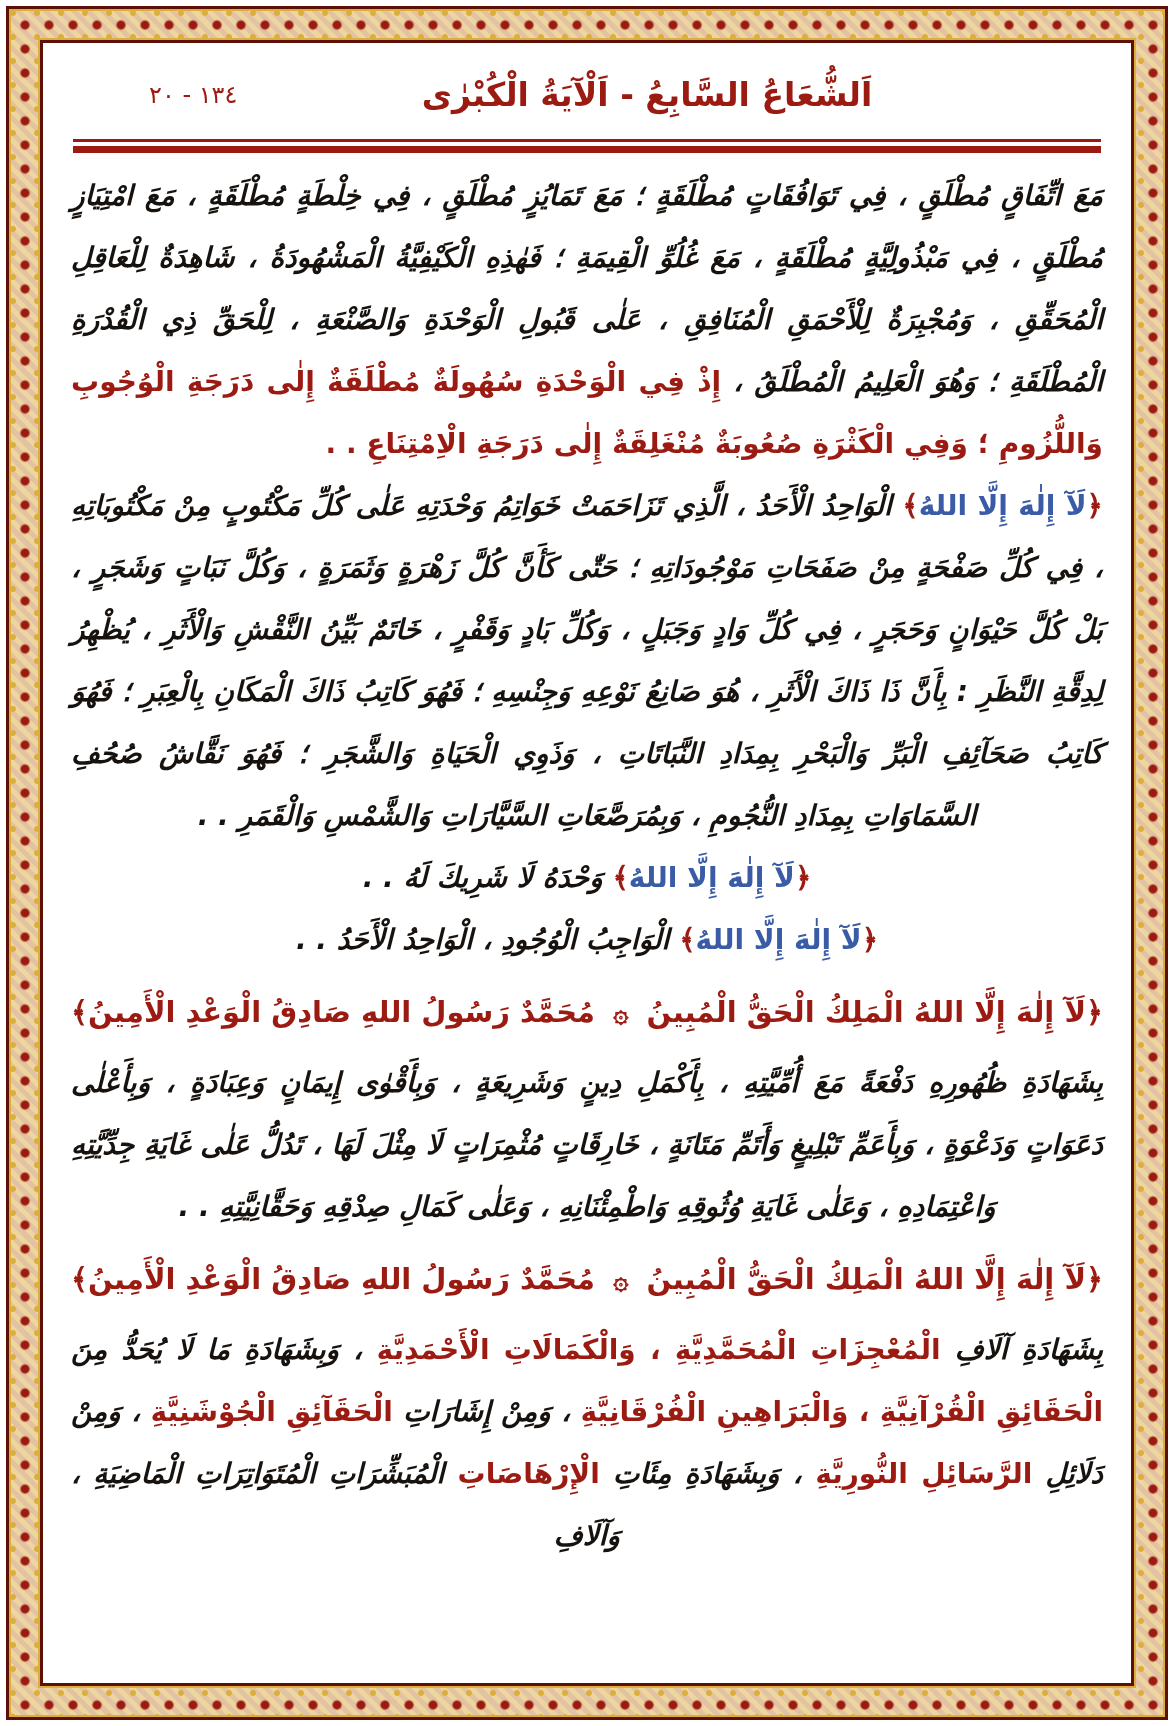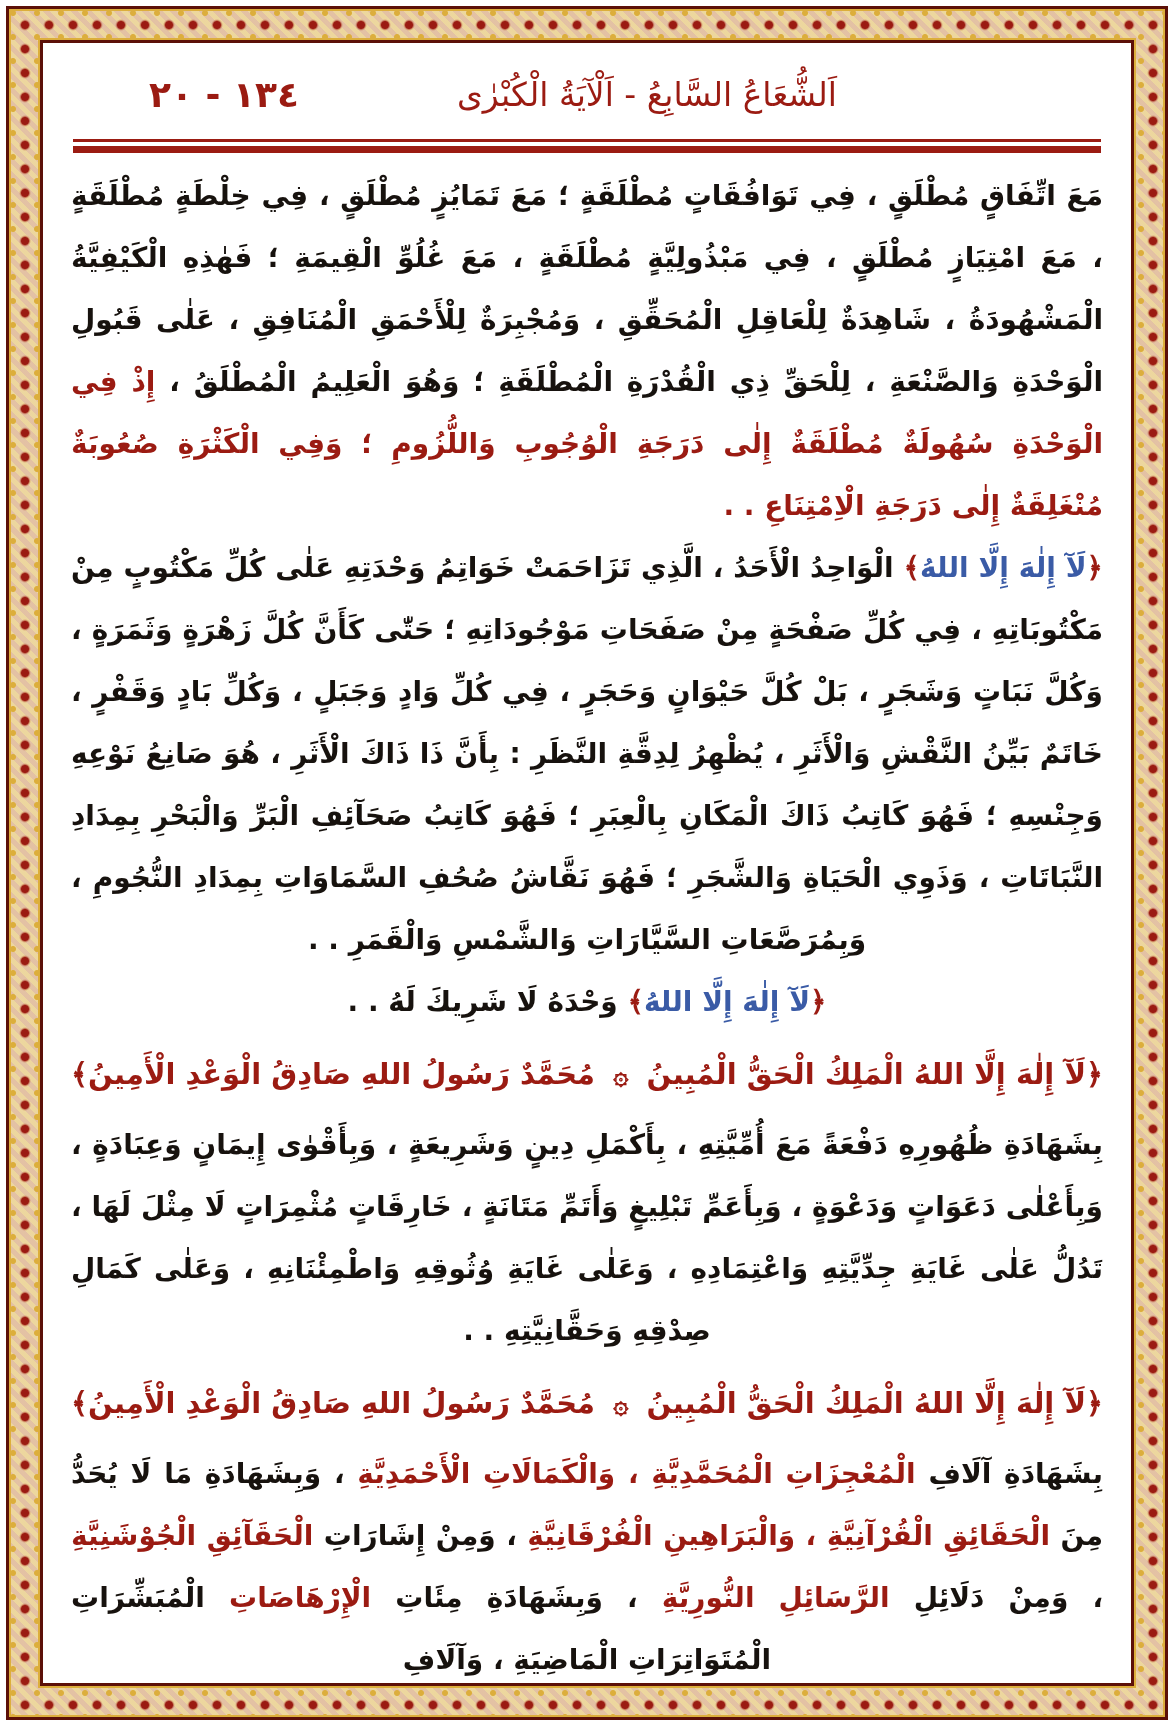--- a/index.html
+++ b/index.html
@@ -31,28 +31,28 @@
     border:3px solid var(--frame_dark);
     box-shadow:0 0 0 2px var(--gold);
     padding:10px 28px 0;
     box-sizing:border-box;
     overflow:hidden;
   }
   
   .header{position:relative;height:84px;}
   .title{
     text-align:center;
-    font-size:33px;font-weight:400;
+    font-size:33px;font-weight:700;
     color:var(--red);
     line-height:84px;
     margin-left:120px;margin-right:0;
   }
   .pagenum{
     position:absolute;top:0;left:78px;
-    font-size:36px;font-weight:700;
+    font-size:24px;font-weight:400;
     color:var(--red);
     line-height:84px;
   }
   .rule{
     height:4px;
     border-top:3px solid var(--red);
     border-bottom:7px solid var(--red);
     margin:2px 2px 12px;
   }
   
@@ -61,21 +61,21 @@
     font-size:28px;font-weight:700;
     line-height:62px;
     text-align:justify;
   }
   p.para{margin:0;}
   .center-last{text-align-last:center;}
   .short{
     text-align:center;
     margin:0 150px 0 0;
   }
-  .ink{color:var(--ink);}
+  .ink{color:var(--ink);font-style:italic;}
   .red{color:var(--red);}
   .blue{color:var(--blue);margin-top:10px;}
   .kalima-full{
     display:flex;
     justify-content:space-between;
     align-items:baseline;
     color:var(--red);
     font-size:29px;font-weight:700;
     line-height:66px;
     margin:8px 0 6px;
@@ -101,20 +101,22 @@
 
       <p class="para"><span class="ink">مَعَ اتِّفَاقٍ مُطْلَقٍ ، فِي تَوَافُقَاتٍ مُطْلَقَةٍ ؛ مَعَ تَمَايُزٍ مُطْلَقٍ ، فِي خِلْطَةٍ مُطْلَقَةٍ ، مَعَ امْتِيَازٍ مُطْلَقٍ ، فِي مَبْذُولِيَّةٍ مُطْلَقَةٍ ، مَعَ غُلُوِّ الْقِيمَةِ ؛ فَهٰذِهِ الْكَيْفِيَّةُ الْمَشْهُودَةُ ، شَاهِدَةٌ لِلْعَاقِلِ الْمُحَقِّقِ ، وَمُجْبِرَةٌ لِلْأَحْمَقِ الْمُنَافِقِ ، عَلٰى قَبُولِ الْوَحْدَةِ وَالصَّنْعَةِ ، لِلْحَقِّ ذِي الْقُدْرَةِ الْمُطْلَقَةِ ؛ وَهُوَ الْعَلِيمُ الْمُطْلَقُ ،</span>
 <span class="red">إِذْ فِي الْوَحْدَةِ سُهُولَةٌ مُطْلَقَةٌ إِلٰى دَرَجَةِ الْوُجُوبِ وَاللُّزُومِ ؛ وَفِي الْكَثْرَةِ صُعُوبَةٌ مُنْغَلِقَةٌ إِلٰى دَرَجَةِ الْاِمْتِنَاعِ . .</span></p>
 
       <p class="para center-last"><span class="red">﴿</span><span class="blue">لَآ إِلٰهَ إِلَّا اللهُ</span><span class="red">﴾</span>
 <span class="ink">الْوَاحِدُ الْأَحَدُ ، الَّذِي تَزَاحَمَتْ خَوَاتِمُ وَحْدَتِهِ عَلٰى كُلِّ مَكْتُوبٍ مِنْ مَكْتُوبَاتِهِ ، فِي كُلِّ صَفْحَةٍ مِنْ صَفَحَاتِ مَوْجُودَاتِهِ ؛ حَتّٰى كَأَنَّ كُلَّ زَهْرَةٍ وَثَمَرَةٍ ، وَكُلَّ نَبَاتٍ وَشَجَرٍ ، بَلْ كُلَّ حَيْوَانٍ وَحَجَرٍ ، فِي كُلِّ وَادٍ وَجَبَلٍ ، وَكُلِّ بَادٍ وَقَفْرٍ ، خَاتَمٌ بَيِّنُ النَّقْشِ وَالْأَثَرِ ، يُظْهِرُ لِدِقَّةِ النَّظَرِ : بِأَنَّ ذَا ذَاكَ الْأَثَرِ ، هُوَ صَانِعُ نَوْعِهِ وَجِنْسِهِ ؛ فَهُوَ كَاتِبُ ذَاكَ الْمَكَانِ بِالْعِبَرِ ؛ فَهُوَ كَاتِبُ صَحَآئِفِ الْبَرِّ وَالْبَحْرِ بِمِدَادِ النَّبَاتَاتِ ، وَذَوِي الْحَيَاةِ وَالشَّجَرِ ؛ فَهُوَ نَقَّاشُ صُحُفِ السَّمَاوَاتِ بِمِدَادِ النُّجُومِ ، وَبِمُرَصَّعَاتِ السَّيَّارَاتِ وَالشَّمْسِ وَالْقَمَرِ . .</span></p>
 
       <p class="para short"><span class="red">﴿</span><span class="blue">لَآ إِلٰهَ إِلَّا اللهُ</span><span class="red">﴾</span>
 <span class="ink">وَحْدَهُ لَا شَرِيكَ لَهُ . .</span></p>
 
+      <p class="para short"><span class="red">﴿</span><span class="blue">لَآ إِلٰهَ إِلَّا اللهُ</span><span class="red">﴾</span>
+<span class="ink">الْوَاجِبُ الْوُجُودِ ، الْوَاحِدُ الْأَحَدُ . .</span></p>
 
       <div class="kalima-full">
           <span>﴿لَآ إِلٰهَ إِلَّا اللهُ الْمَلِكُ الْحَقُّ الْمُبِينُ</span>
           <span class="rosette">۞</span>
           <span>مُحَمَّدٌ رَسُولُ اللهِ صَادِقُ الْوَعْدِ الْأَمِينُ﴾</span>
         </div>
 
       <p class="para center-last"><span class="ink">بِشَهَادَةِ ظُهُورِهِ دَفْعَةً مَعَ أُمِّيَّتِهِ ، بِأَكْمَلِ دِينٍ وَشَرِيعَةٍ ، وَبِأَقْوٰى إِيمَانٍ وَعِبَادَةٍ ، وَبِأَعْلٰى دَعَوَاتٍ وَدَعْوَةٍ ، وَبِأَعَمِّ تَبْلِيغٍ وَأَتَمِّ مَتَانَةٍ ، خَارِقَاتٍ مُثْمِرَاتٍ لَا مِثْلَ لَهَا ، تَدُلُّ عَلٰى غَايَةِ جِدِّيَّتِهِ وَاعْتِمَادِهِ ، وَعَلٰى غَايَةِ وُثُوقِهِ وَاطْمِئْنَانِهِ ، وَعَلٰى كَمَالِ صِدْقِهِ وَحَقَّانِيَّتِهِ . .</span></p>
 
       <div class="kalima-full">

